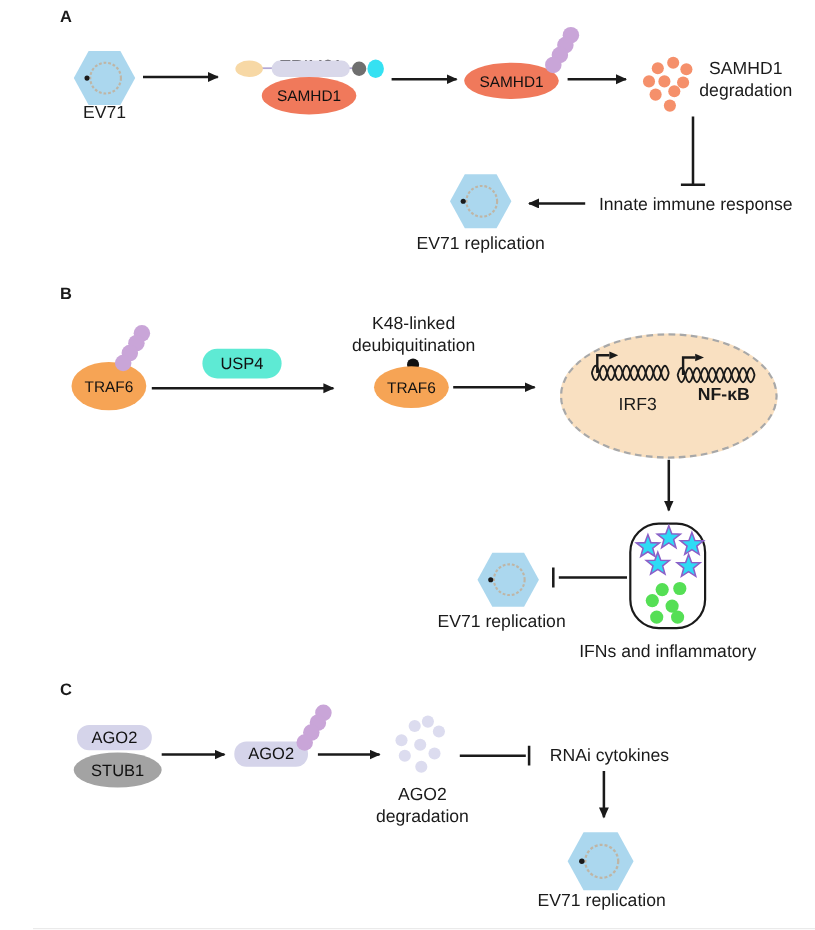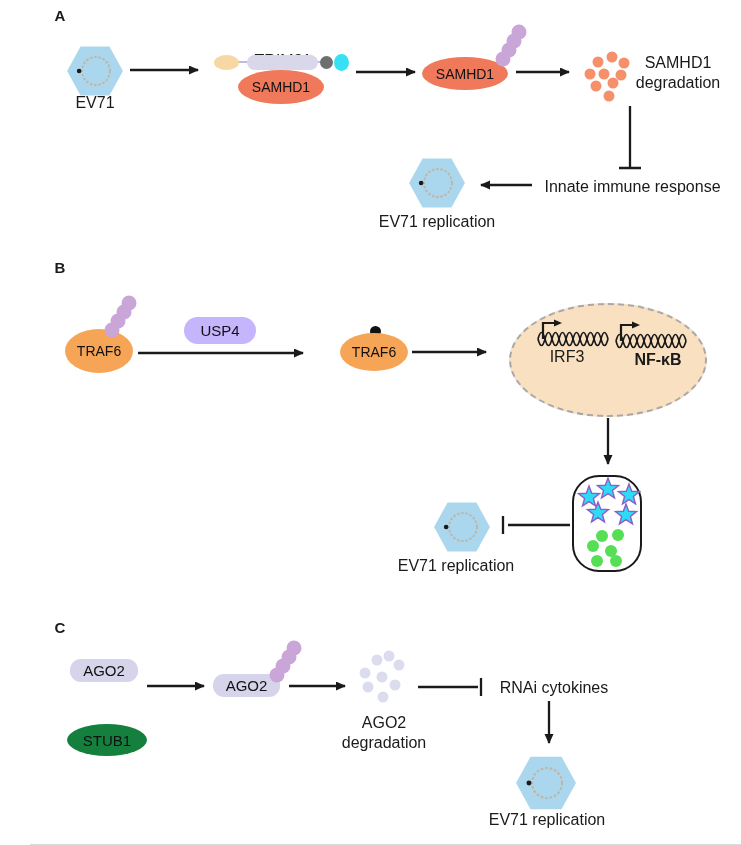--- a/index.html
+++ b/index.html
@@ -109,37 +109,41 @@
   <div class="abs ellipse shape layer2" style="left:65px;top:329px;width:68px;height:44px;background:#F6A455;">
     <span class="shape-lbl">TRAF6</span>
   </div>
   <svg class="abs layer2" style="left:102px;top:293px;" width="38" height="46" viewBox="0 0 38 46">
     <circle cx="27" cy="10" r="7.5" fill="#C9A5D8"></circle>
     <circle cx="22" cy="19" r="7.5" fill="#C9A5D8"></circle>
     <circle cx="16" cy="28" r="7.5" fill="#C9A5D8"></circle>
     <circle cx="10" cy="37" r="7.5" fill="#C9A5D8"></circle>
   </svg>
 
-  <div class="abs shape layer2" style="left:184px;top:317px;width:72px;height:27px;border-radius:13.5px;background:#c4b5fd;">
+  <div class="abs shape layer2" style="left:184px;top:317px;width:72px;height:27px;border-radius:13.5px;background:#5eead4;">
     <span class="shape-lbl-lg">USP4</span>
   </div>
 
+  <div class="abs lbl layer2" style="left:296px;top:285px;width:160px;">
+    <div>K48-linked</div>
+    <div>deubiquitination</div>
+  </div>
   <div class="abs ellipse layer2" style="left:370px;top:326px;width:11px;height:11px;background:#111;"></div>
   <div class="abs ellipse shape layer2" style="left:340px;top:333px;width:68px;height:38px;background:#F6A455;">
     <span class="shape-lbl">TRAF6</span>
   </div>
 
   <div class="abs ellipse layer2" style="left:509px;top:303px;width:198px;height:114px;background:#F9E0C1;border:2px dashed #A8A8A8;box-sizing:border-box;"></div>
   <svg class="abs layer2" style="left:534px;top:318px;" width="78" height="30" viewBox="0 0 78 30">
     <path d="M9,21 L9,5 L20,5" fill="none" stroke="#1a1a1a" stroke-width="2.2"></path>
     <polygon points="20,1.5 28,5 20,8.5" fill="#1a1a1a"></polygon>
     <path d="M4,21 Q7.5,8 11,21 T18,21 T25,21 T32,21 T39,21 T46,21 T53,21 T60,21 T67,21 T74,21" fill="none" stroke="#1a1a1a" stroke-width="1.7"></path>
     <path d="M4,21 Q7.5,34 11,21 T18,21 T25,21 T32,21 T39,21 T46,21 T53,21 T60,21 T67,21 T74,21" fill="none" stroke="#1a1a1a" stroke-width="1.7"></path>
   </svg>
-  <div class="abs lbl layer2" style="left:537px;top:347px;width:60px;">IRF3</div>
+  <div class="abs lbl layer2" style="left:537px;top:359px;width:60px;text-align:right;">IRF3</div>
   <svg class="abs layer2" style="left:612px;top:320px;" width="78" height="30" viewBox="0 0 78 30">
     <path d="M9,21 L9,5 L20,5" fill="none" stroke="#1a1a1a" stroke-width="2.2"></path>
     <polygon points="20,1.5 28,5 20,8.5" fill="#1a1a1a"></polygon>
     <path d="M4,21 Q7.5,8 11,21 T18,21 T25,21 T32,21 T39,21 T46,21 T53,21 T60,21 T67,21 T74,21" fill="none" stroke="#1a1a1a" stroke-width="1.7"></path>
     <path d="M4,21 Q7.5,34 11,21 T18,21 T25,21 T32,21 T39,21 T46,21 T53,21 T60,21 T67,21 T74,21" fill="none" stroke="#1a1a1a" stroke-width="1.7"></path>
   </svg>
   <div class="abs lbl layer2" style="left:622px;top:350px;width:72px;font-weight:bold;">NF-κB</div>
 
   <div class="abs layer2" style="left:572px;top:475px;width:70px;height:97px;border:2.5px solid #1a1a1a;border-radius:27px;background:#fff;box-sizing:border-box;"></div>
   <svg class="abs layer2" style="left:572px;top:475px;" width="70" height="97" viewBox="0 0 70 97">
@@ -156,35 +160,36 @@
     <g fill="#55DF55">
       <circle cx="30" cy="61" r="6"></circle>
         <circle cx="46" cy="60" r="6"></circle>
       <circle cx="21" cy="71" r="6"></circle>
         <circle cx="39" cy="76" r="6"></circle>
       <circle cx="25" cy="86" r="6"></circle>
         <circle cx="44" cy="86" r="6"></circle>
     </g>
   </svg>
   <div class="abs lbl layer2" style="left:486px;top:583px;width:242px;">
+    <div>IFNs and inflammatory</div>
   </div>
 
   <svg class="abs layer2" style="left:433px;top:501px;" width="58" height="52" viewBox="0 0 60 54">
     <polygon points="15,1.5 45,1.5 59,27 45,52.5 15,52.5 1,27" fill="#ABD7EE"></polygon>
     <circle cx="31" cy="27" r="14.5" fill="none" stroke="#BFB5A5" stroke-width="2" stroke-dasharray="2.6,1.8"></circle>
     <circle cx="13.5" cy="27" r="2.4" fill="#1a1a1a"></circle>
   </svg>
   <div class="abs lbl layer2" style="left:376px;top:556px;width:160px;">EV71 replication</div>
 
   <div class="abs lbl panel-letter layer2" style="left:50px;top:618px;width:20px;">C</div>
 
   <div class="abs shape layer2" style="left:70px;top:659px;width:68px;height:23px;border-radius:11px;background:#D5D4EA;">
     <span class="shape-lbl-lg">AGO2</span>
   </div>
-  <div class="abs ellipse shape layer2" style="left:67px;top:724px;width:80px;height:32px;background:#15803d;">
+  <div class="abs ellipse shape layer2" style="left:67px;top:684px;width:80px;height:32px;background:#a3a3a3;">
     <span class="shape-lbl-lg">STUB1</span>
   </div>
 
   <div class="abs shape layer2" style="left:213px;top:674px;width:67px;height:23px;border-radius:11px;background:#D5D4EA;">
     <span class="shape-lbl-lg">AGO2</span>
   </div>
   <svg class="abs layer2" style="left:267px;top:638px;" width="38" height="46" viewBox="0 0 38 46">
     <circle cx="27" cy="10" r="7.5" fill="#C9A5D8"></circle>
     <circle cx="22" cy="19" r="7.5" fill="#C9A5D8"></circle>
     <circle cx="16" cy="28" r="7.5" fill="#C9A5D8"></circle>

